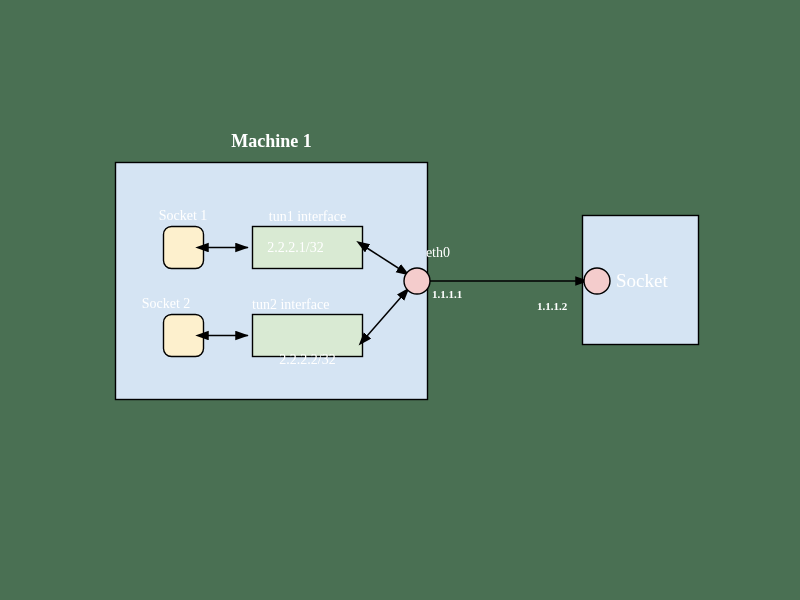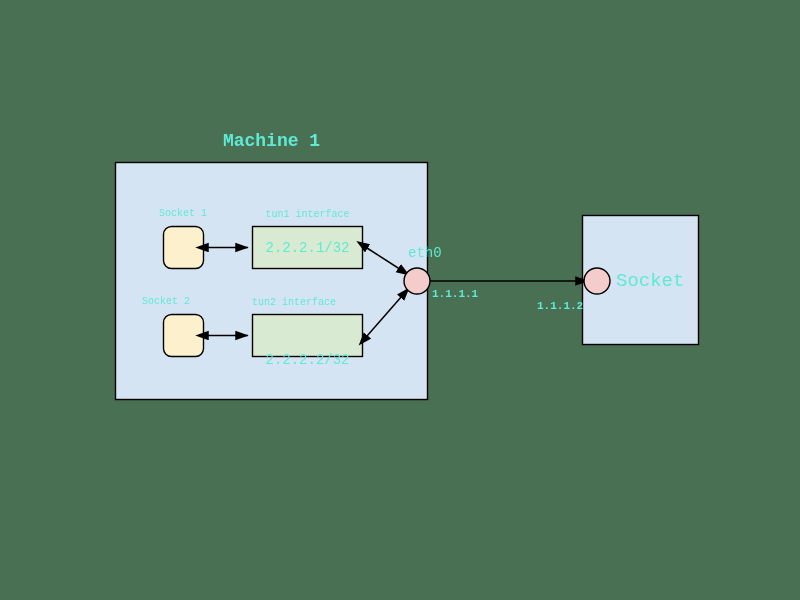--- a/index.html
+++ b/index.html
@@ -20,31 +20,31 @@
   }
   .svg-layer {
     position: absolute;
     left: 0;
     top: 0;
     width: 800px;
     height: 600px;
   }
   .node-label {
     position: absolute;
-    color: #5eead4;
-    font-family: Liberation Mono, monospace;
+    color: #ffffff;
+    font-family: Liberation Serif, serif;
     white-space: nowrap;
   }
   .machine-title {
     font-size: 18px;
     font-weight: bold;
     letter-spacing: 0px;
   }
   .caption {
-    font-size: 10px;
+    font-size: 14px;
     font-weight: normal;
   }
   .box-text {
     font-size: 14px;
     font-weight: normal;
   }
   .ip-label {
     font-size: 11px;
     font-weight: bold;
   }
@@ -103,25 +103,25 @@
 
 
   <div class="node-label caption" style="left:133px; top:208px; width:100px; text-align:center;">Socket 1</div>
 
   <div class="node-label caption" style="left:116px; top:296px; width:100px; text-align:center;">Socket 2</div>
 
   <div class="node-label caption" style="left:252px; top:209px; width:111px; text-align:center;">tun1 interface</div>
 
   <div class="node-label caption" style="left:252px; top:297px; width:111px; text-align:left;">tun2 interface</div>
 
-  <div class="node-label box-text" style="left:252px; top:240px; width:111px; text-align:center;">2.2.2.1/32</div>
+  <div class="node-label box-text" style="left:240px; top:240px; width:111px; text-align:center;">2.2.2.1/32</div>
 
   <div class="node-label box-text" style="left:252px; top:328px; width:111px; text-align:center;margin-top:24px;">2.2.2.2/32</div>
 
-  <div class="node-label iface-label" style="left:408px; top:245px; width:60px; text-align:left;">eth0</div>
+  <div class="node-label iface-label" style="left:390px; top:245px; width:60px; text-align:right;">eth0</div>
 
   <div class="node-label ip-label" style="left:432px; top:288px; text-align:center;">1.1.1.1</div>
 
   <div class="node-label ip-label" style="left:537px; top:300px; text-align:left;">1.1.1.2</div>
 
   <div class="node-label server-label" style="left:616px; top:270px; text-align:left;">Socket</div>
 
 </div>
 
 </body></html>

